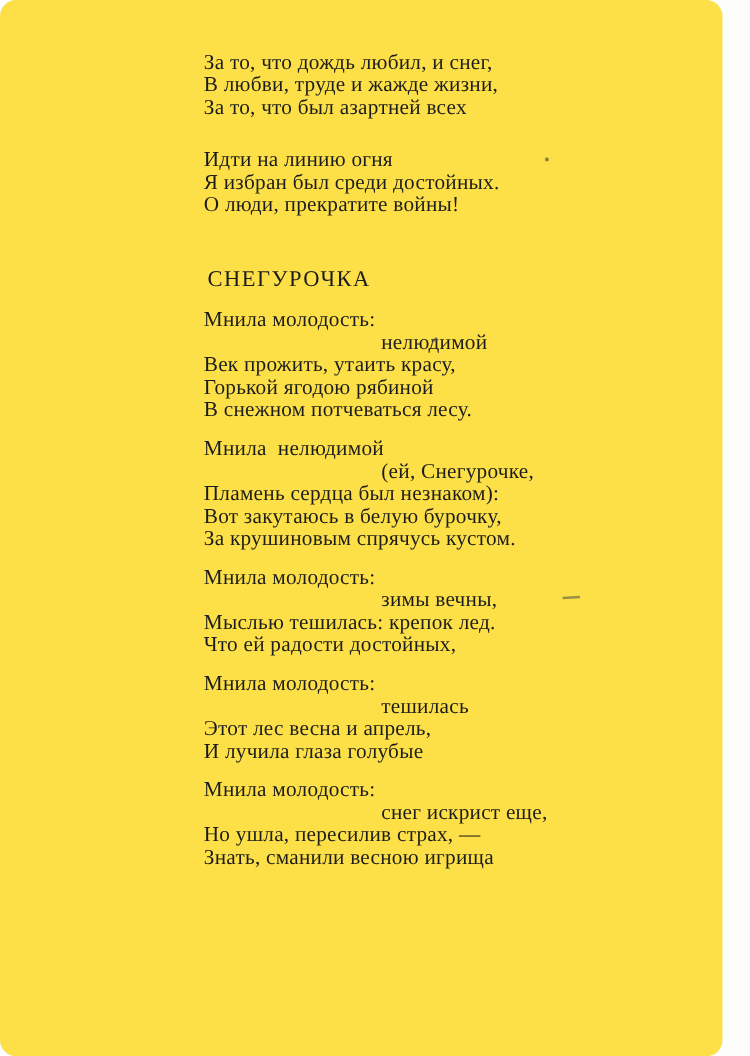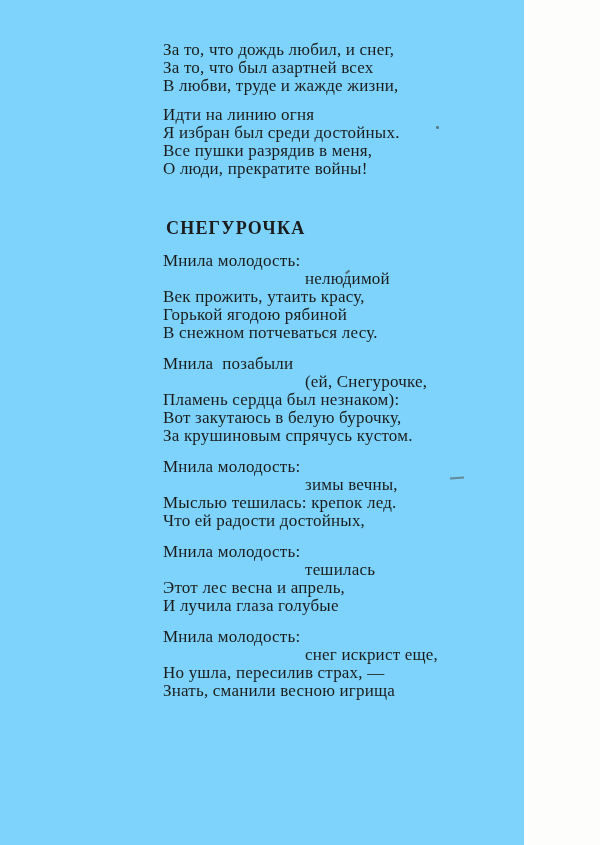--- a/index.html
+++ b/index.html
@@ -8,44 +8,45 @@
   }
   body {
     width: 600px;
     height: 845px;
     background: #fdfdfc;
     overflow: hidden;
     font-family: "Liberation Serif", "DejaVu Serif", serif;
   }
   .page {
     position: relative;
-    width: 524px;
+    width: 578px;
     height: 845px;
-    background: #7dd3fc;
+    background: #fde047;
     color: #1c1c1c;
+    border-radius: 13px;
   }
   .content {
     padding: 41px 0 0 163px;
   }
   .line {
     font-size: 17px;
     line-height: 18px;
     white-space: pre;          
     letter-spacing: 0.2px;
   }
   .line.indent {
     margin-left: 142px;        
   }
   .stanza { margin: 0; }
-  .intro .stanza + .stanza { margin-top: 11px; }
+  .intro .stanza + .stanza { margin-top: 24px; }
   .poem-title {
     margin: 39px 0 13px 3px;
     font-size: 18px;
     line-height: 22px;
-    font-weight: bold;
+    font-weight: normal;
     letter-spacing: 1.2px;
   }
   .poem .stanza + .stanza { margin-top: 13px; }
 
   
   .speck {
     position: absolute;
     background: #4a4a4a;
   }
   .speck-acute {
@@ -69,43 +70,42 @@
 </style>
 </head>
 <body>
 
 <div class="page">
   <div class="content">
 
     <div class="intro" id="intro-stanzas">
         <div class="stanza">
           <div class="line">За то, что дождь любил, и снег,</div>
+          <div class="line">В любви, труде и жажде жизни,</div>
           <div class="line">За то, что был азартней всех</div>
-          <div class="line">В любви, труде и жажде жизни,</div>
         </div>
         <div class="stanza">
           <div class="line">Идти на линию огня</div>
           <div class="line">Я избран был среди достойных.</div>
-          <div class="line">Все пушки разрядив в меня,</div>
           <div class="line">О люди, прекратите войны!</div>
         </div>
       </div>
 
     <h2 class="poem-title">СНЕГУРОЧКА</h2>
 
     <div class="poem" id="poem-stanzas">
         <div class="stanza">
           <div class="line">Мнила молодость:</div>
           <div class="line indent">нелюдимой</div>
           <div class="line">Век прожить, утаить красу,</div>
           <div class="line">Горькой ягодою рябиной</div>
           <div class="line">В снежном потчеваться лесу.</div>
         </div>
         <div class="stanza">
-          <div class="line">Мнила  позабыли</div>
+          <div class="line">Мнила  нелюдимой</div>
           <div class="line indent">(ей, Снегурочке,</div>
           <div class="line">Пламень сердца был незнаком):</div>
           <div class="line">Вот закутаюсь в белую бурочку,</div>
           <div class="line">За крушиновым спрячусь кустом.</div>
         </div>
         <div class="stanza">
           <div class="line">Мнила молодость:</div>
           <div class="line indent">зимы вечны,</div>
           <div class="line">Мыслью тешилась: крепок лед.</div>
           <div class="line">Что ей радости достойных,</div>

